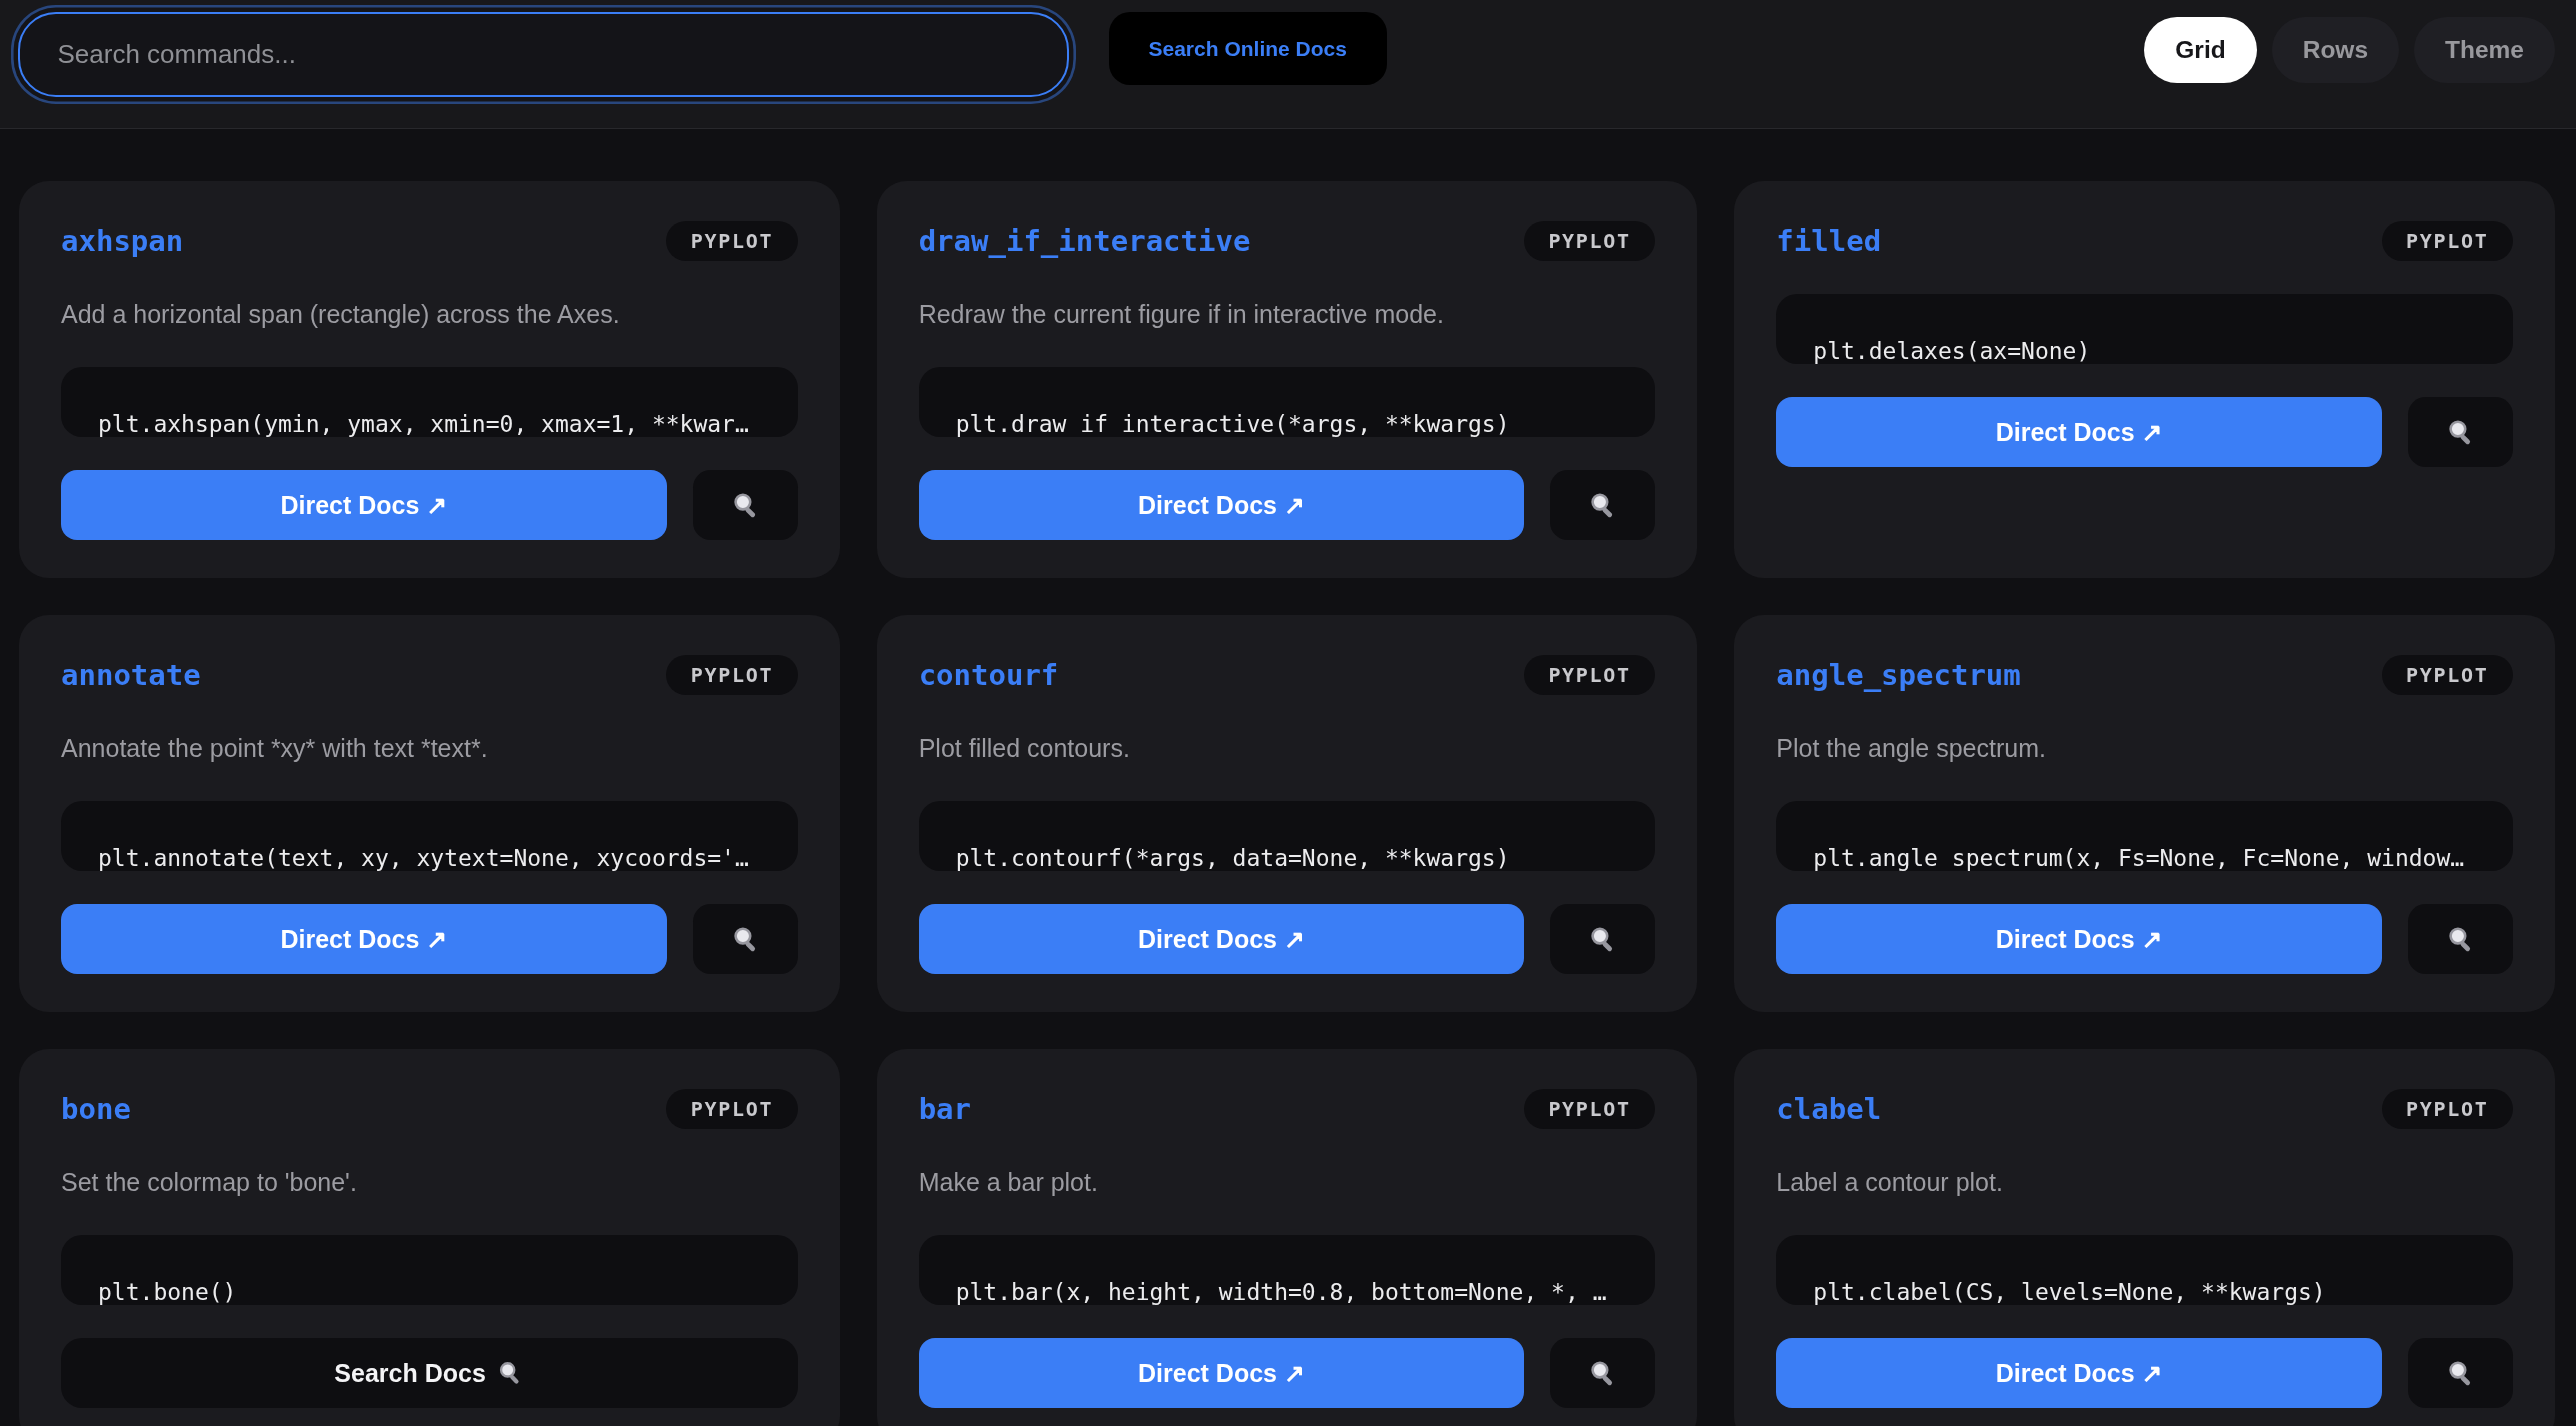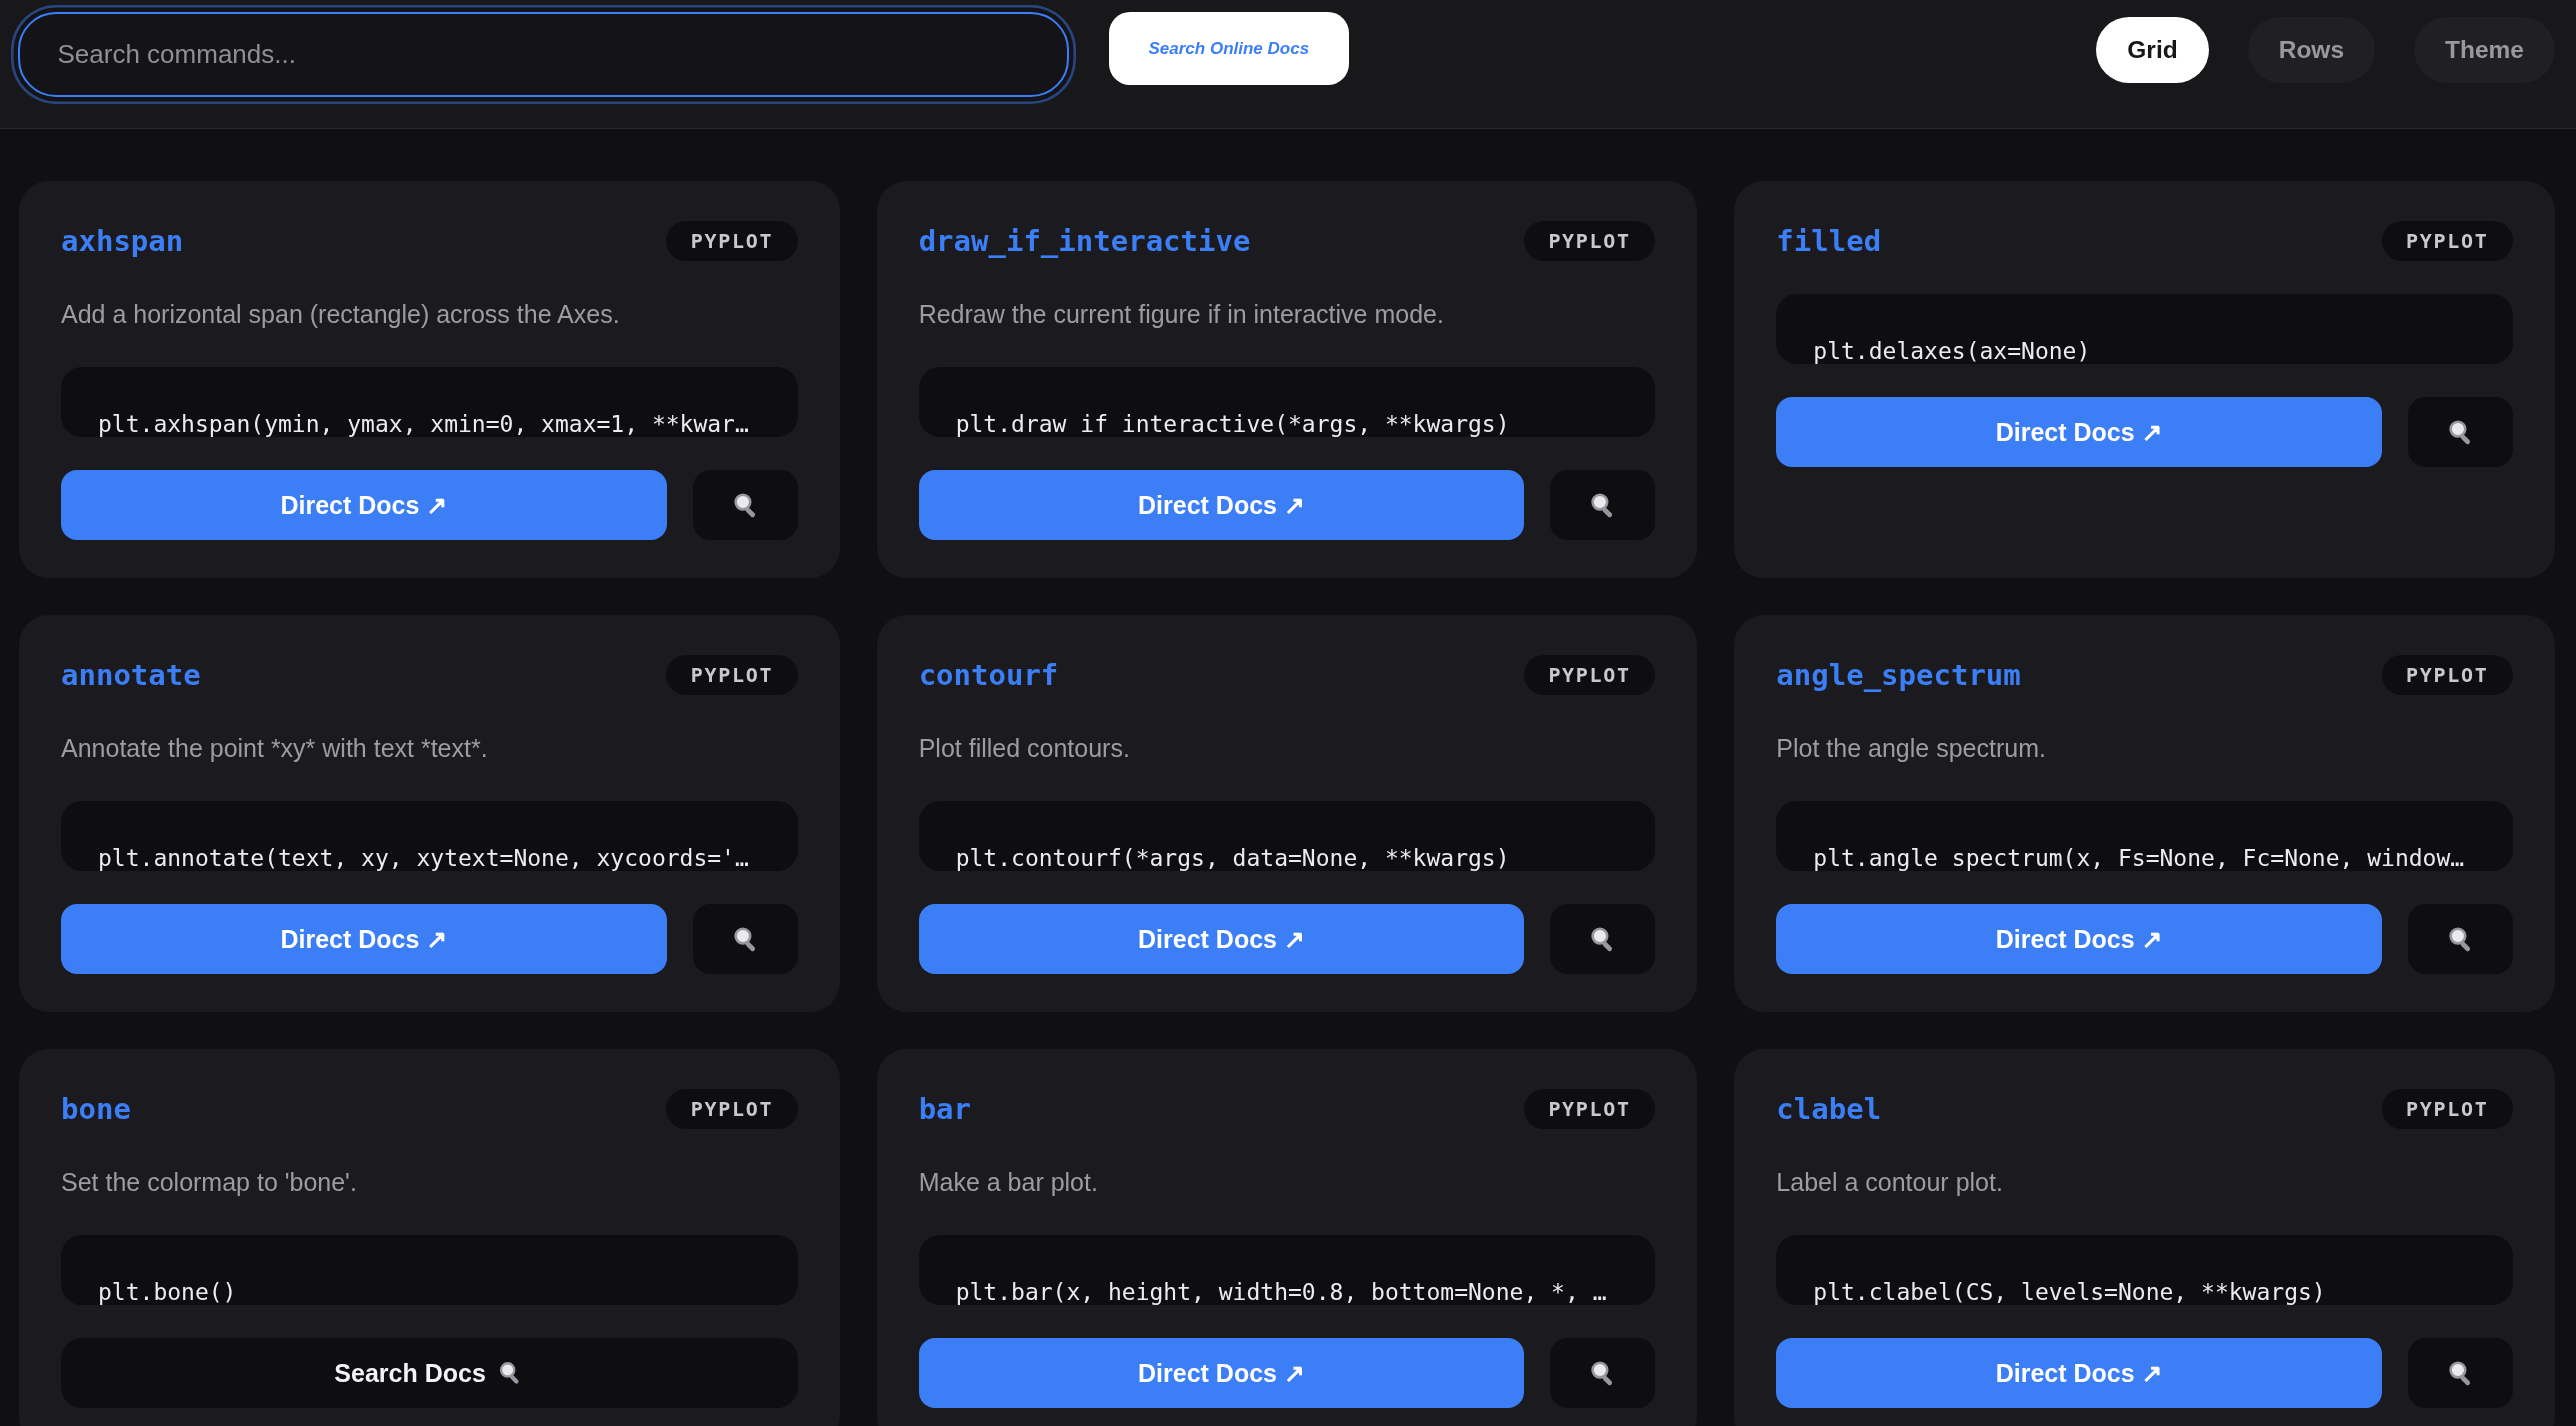--- a/index.html
+++ b/index.html
@@ -29,26 +29,25 @@
   .search-input{
     width:1051px;height:85px;border-radius:38px;
     background:#141418;border:2.6px solid var(--accent-blue);
     box-shadow:0 0 0 4.4px #141418,0 0 0 7px rgba(59,126,246,.45);
     color:#e8e8ea;font-size:26px;padding:0 38px;outline:none;
     font-family:"Liberation Sans",sans-serif;
   }
   .search-input::placeholder{color:#8f9095}
   .online-docs-btn{
     margin-left:40px;height:73px;padding:0 40px;border:none;cursor:pointer;
-    border-radius:21px;background:#ffffff;color:var(--accent-blue);
-    font-size:17px;font-weight:bold;display:flex;align-items:center;
-    font-family:"Liberation Sans",sans-serif;
-    font-style:italic;
-  }
-  .toggle-group{margin-left:auto;display:flex;gap:39px;margin-top:4.4px}
+    border-radius:21px;background:#000000;color:var(--accent-blue);
+    font-size:21px;font-weight:bold;display:flex;align-items:center;
+    font-family:"Liberation Sans",sans-serif;
+  }
+  .toggle-group{margin-left:auto;display:flex;gap:15px;margin-top:4.4px}
   .pill{
     height:66px;padding:0 31px;border:none;cursor:pointer;border-radius:33px;
     background:var(--pill-bg);color:var(--pill-text);
     font-size:24.5px;font-weight:bold;display:flex;align-items:center;
     font-family:"Liberation Sans",sans-serif;
   }
   .pill.active{background:#ffffff;color:#17171a}
 
   
   .grid{

